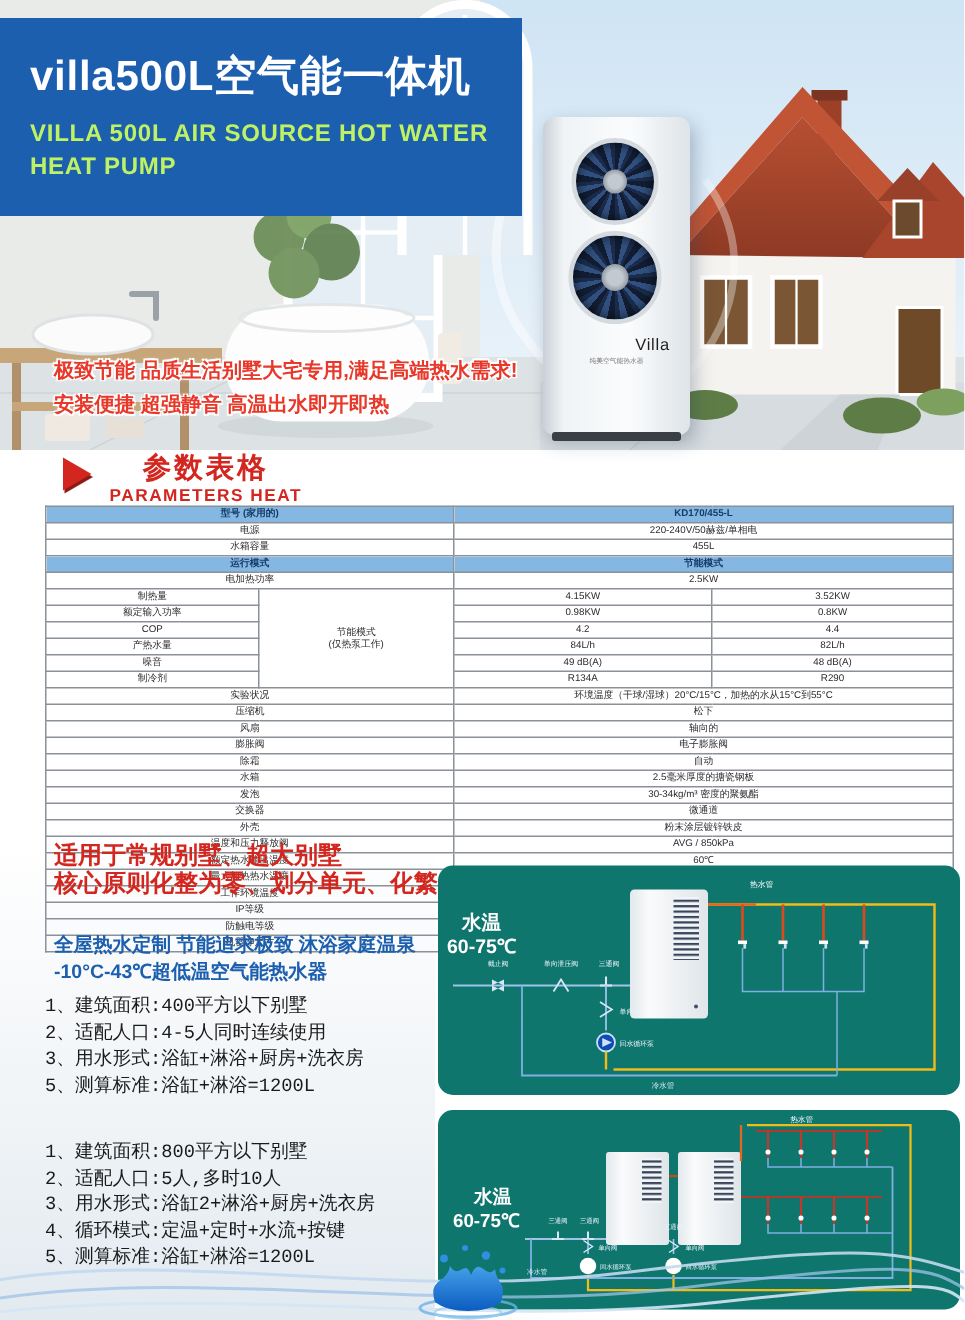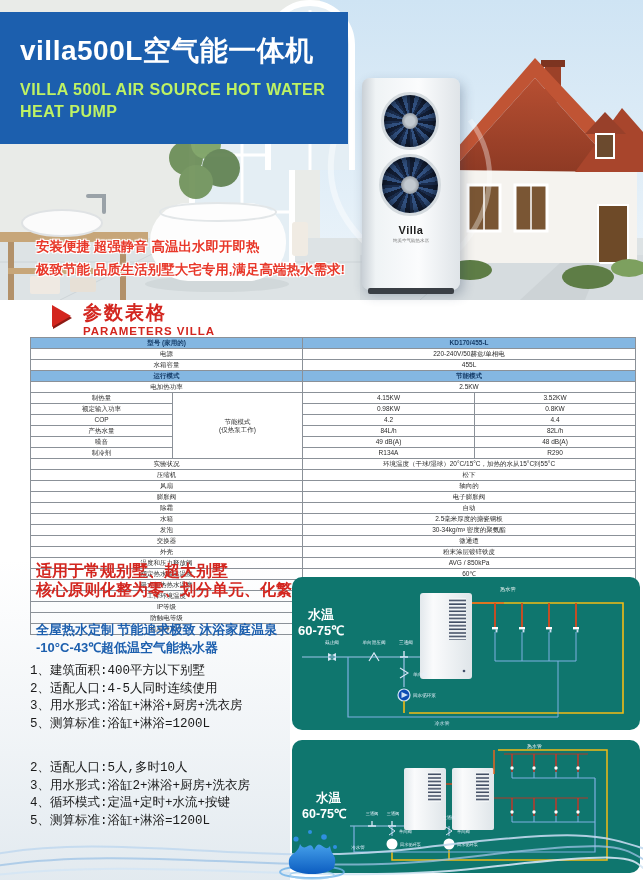--- a/index.html
+++ b/index.html
@@ -23,25 +23,25 @@
       box-shadow:3px 5px 12px rgba(40,60,90,.3);}
   .hp:after{content:"";position:absolute;left:6%;bottom:-4px;width:88%;height:6px;background:#3a3f45;border-radius:2px;}
   .fan{position:absolute;border-radius:50%;
        background:repeating-conic-gradient(#121d33 0deg 11deg,#31507f 11deg 22deg,#1a2c4c 22deg 30deg);
        border:3px solid #d4dade;box-shadow:inset 0 0 8px rgba(0,0,0,.7);}
   .fan:after{content:"";position:absolute;inset:34%;border-radius:50%;
        background:radial-gradient(circle,#c2c9d0 0 40%,#8d949c 75%,#6e757d);}
   .fan1{left:19px;top:14px;width:52px;height:52px;}
   .fan2{left:17px;top:76px;width:56px;height:56px;}
   .hp-brand{position:absolute;left:0;top:146px;width:100%;text-align:center;
-            font-weight:bold;font-size:11px;color:#1d1d1d;letter-spacing:.5px;}
+            font-weight:normal;font-size:11px;color:#1d1d1d;letter-spacing:.5px;padding-left:24px;}
   .hp-cap{position:absolute;left:0;top:160px;width:100%;text-align:center;font-size:4.5px;color:#777;}
 
   
-  .sec{left:52px;top:303px;display:flex;align-items:flex-start;z-index:2;}
+  .sec{left:42px;top:303px;display:flex;align-items:flex-start;z-index:2;text-align:center;}
   .sec-arrow{width:0;height:0;border-left:19px solid #d3261f;border-top:11px solid transparent;
              border-bottom:11px solid transparent;margin-right:12px;margin-top:2px;
              filter:drop-shadow(1px 2px 0 #8d1a14);}
   .sec-zh{font-size:19px;font-weight:bold;color:#d3261f;letter-spacing:2px;line-height:1;}
   .sec-en{font-size:11.5px;font-weight:bold;color:#d3261f;letter-spacing:1px;margin-top:3px;}
 
   
   .ptable{left:30px;top:337px;width:605px;z-index:2;}
   table{border-collapse:collapse;width:605px;table-layout:fixed;}
   td{border:0.5px solid #8b9198;height:10px;line-height:10px;font-size:6.5px;color:#2b2b2b;
@@ -159,29 +159,29 @@
 
   <div class="abs banner">
     <div class="banner-title">villa500L空气能一体机</div>
     <div class="banner-sub">
       <div>VILLA 500L AIR SOURCE HOT WATER</div>
       <div>HEAT PUMP</div>
     </div>
   </div>
 
   <div class="abs taglines">
+    <div>极致节能 品质生活别墅大宅专用,满足高端热水需求!</div>
     <div>安装便捷 超强静音 高温出水即开即热</div>
-    <div>极致节能 品质生活别墅大宅专用,满足高端热水需求!</div>
   </div>
 
   <div class="abs sec">
     <div class="sec-arrow"></div>
     <div>
       <div class="sec-zh">参数表格</div>
-      <div class="sec-en">PARAMETERS VILLA</div>
+      <div class="sec-en">PARAMETERS HEAT</div>
     </div>
   </div>
 
   <div class="abs ptable">
     <table>
       <colgroup>
           <col style="width:142px">
           <col style="width:130px">
           <col style="width:172px">
           <col style="width:161px">
@@ -323,20 +323,21 @@
     <div>-10°C-43℃超低温空气能热水器</div>
   </div>
 
   <div class="abs list">
     <div class="li">1、建筑面积:400平方以下别墅</div>
     <div class="li">2、适配人口:4-5人同时连续使用</div>
     <div class="li">3、用水形式:浴缸+淋浴+厨房+洗衣房</div>
     <div class="li">5、测算标准:浴缸+淋浴=1200L</div>
   </div>
   <div class="abs list second">
+    <div class="li">1、建筑面积:800平方以下别墅</div>
     <div class="li">2、适配人口:5人,多时10人</div>
     <div class="li">3、用水形式:浴缸2+淋浴+厨房+洗衣房</div>
     <div class="li">4、循环模式:定温+定时+水流+按键</div>
     <div class="li">5、测算标准:浴缸+淋浴=1200L</div>
   </div>
 
   <div class="abs panel panel1">
     <svg width="348" height="153" viewBox="0 0 348 153">
       <defs>
         <linearGradient id="ug1" x1="0" y1="0" x2="1" y2="0">

